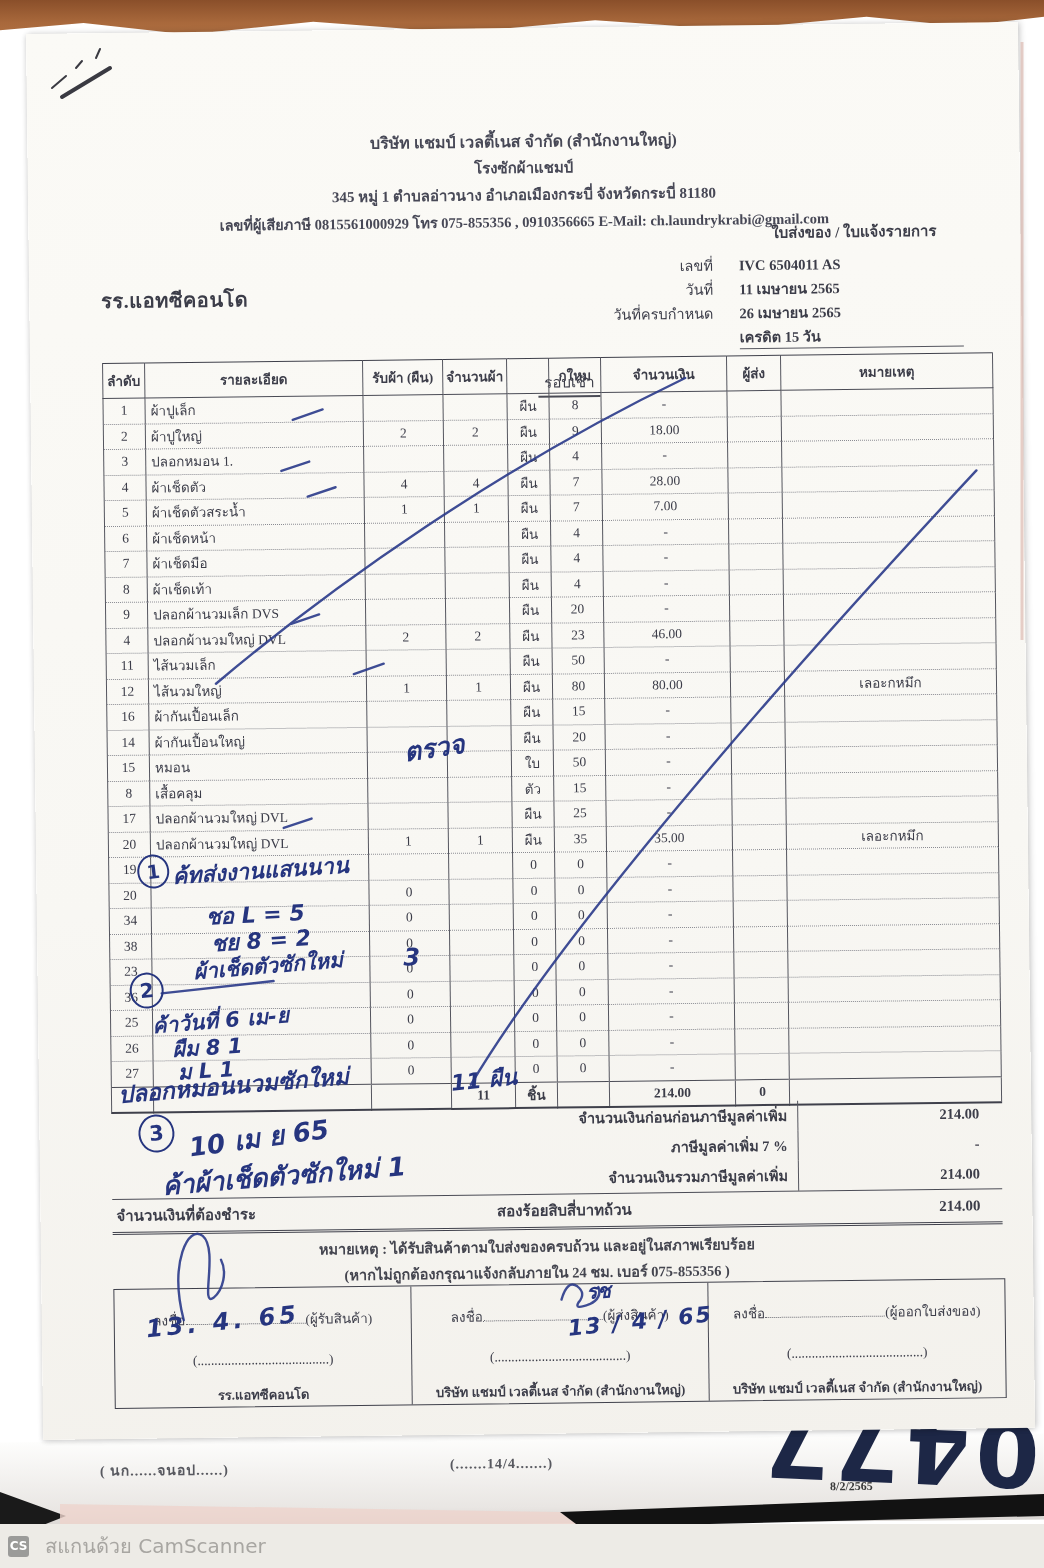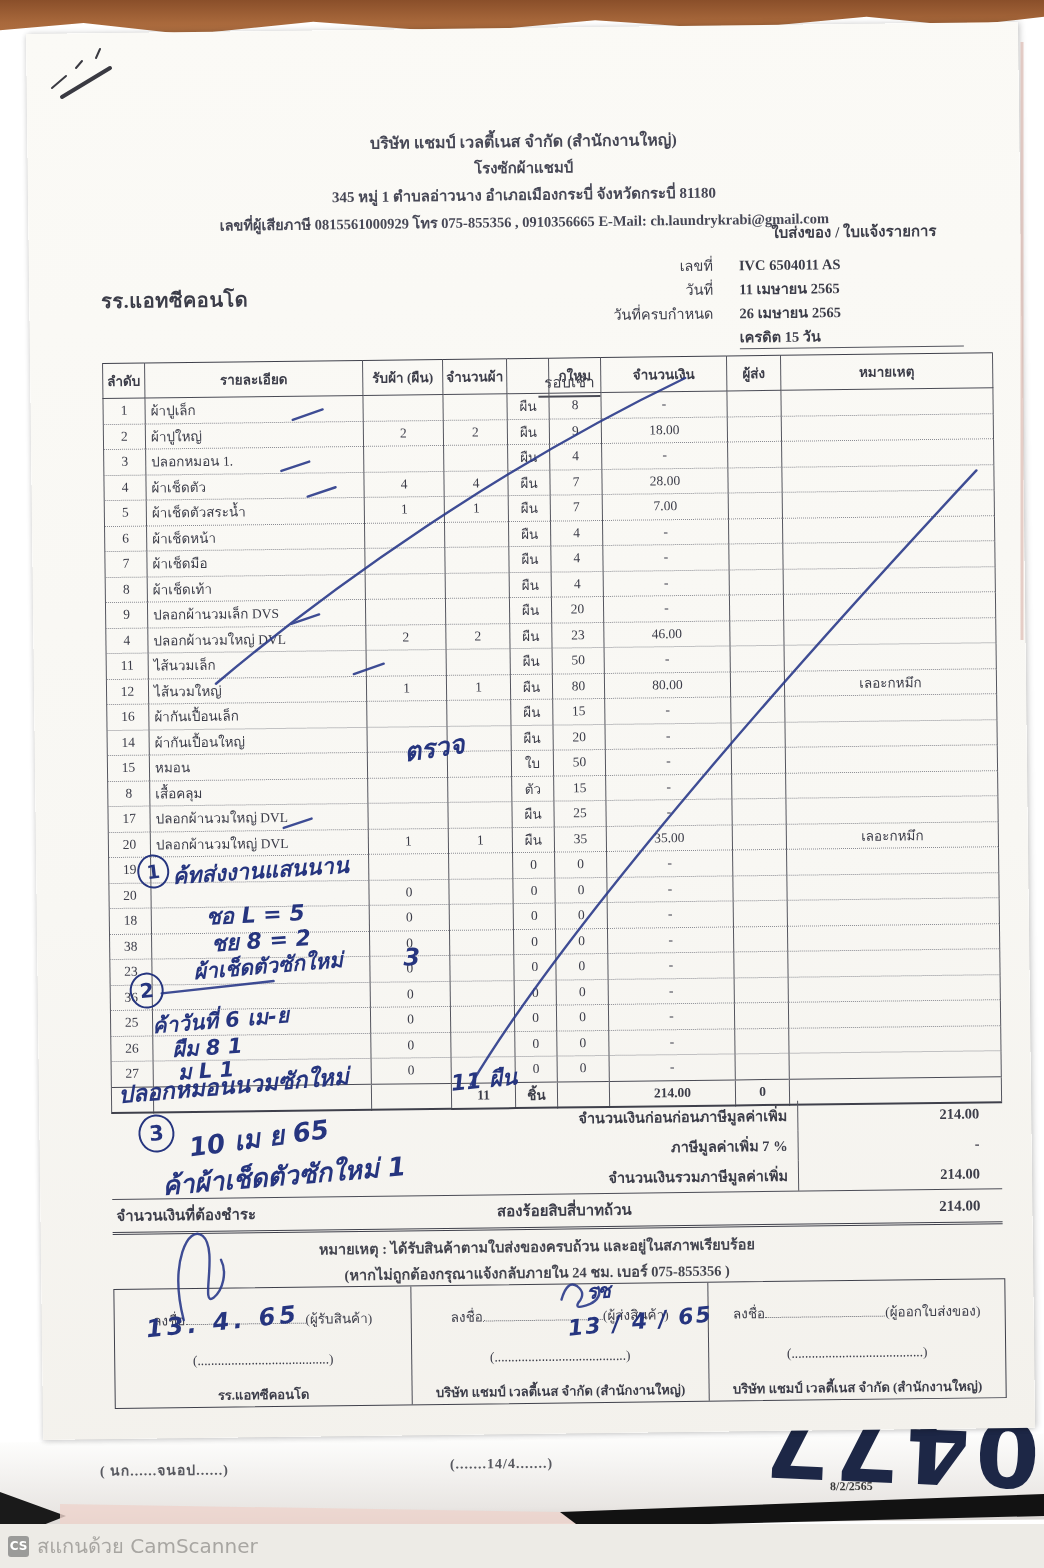--- a/index.html
+++ b/index.html
@@ -79,21 +79,21 @@
   .frag{position:absolute;top:18px;font-size:14px;color:#57585f;font-weight:600;letter-spacing:1px;}
   .bignum{position:absolute;left:780px;top:-40px;width:260px;font-size:92px;font-weight:700;color:#1d2746;
      transform:rotate(183deg);letter-spacing:6px;font-family:"DejaVu Sans",sans-serif;z-index:2;}
   .pdate{position:absolute;left:830px;top:44px;font-size:12px;font-weight:700;color:#3a3a3a;}
 
   
   .cambar{position:absolute;left:0;top:1524px;width:1044px;height:44px;background:#edebe6;z-index:5;
      display:flex;align-items:center;padding-left:8px;box-sizing:border-box;}
   .csbox{width:21px;height:21px;background:#9b9b99;color:#fff;border-radius:3px;font-size:12px;font-weight:700;
      display:flex;align-items:center;justify-content:center;font-family:"DejaVu Sans",sans-serif;}
-  .camtext{margin-left:8px;font-size:20px;color:#a8a6a2;font-family:"DejaVu Sans",sans-serif;}
+  .camtext{margin-left:16px;font-size:20px;color:#a8a6a2;font-family:"DejaVu Sans",sans-serif;}
 </style>
 </head>
 <body>
 
 <div class="scene">
 
   <div class="top-band"></div>
 
   <div class="paper">
 
@@ -368,21 +368,21 @@
             <td class="c1"></td>
             <td class="c2">0</td>
             <td class="c3"></td>
             <td class="c4">0</td>
             <td class="c5">0</td>
             <td class="c6">-</td>
             <td class="c7"></td>
             <td class="c8"></td>
           </tr>
           <tr>
-            <td class="c0">18</td>
+            <td class="c0">34</td>
             <td class="c1"></td>
             <td class="c2">0</td>
             <td class="c3"></td>
             <td class="c4">0</td>
             <td class="c5">0</td>
             <td class="c6">-</td>
             <td class="c7"></td>
             <td class="c8"></td>
           </tr>
           <tr>

